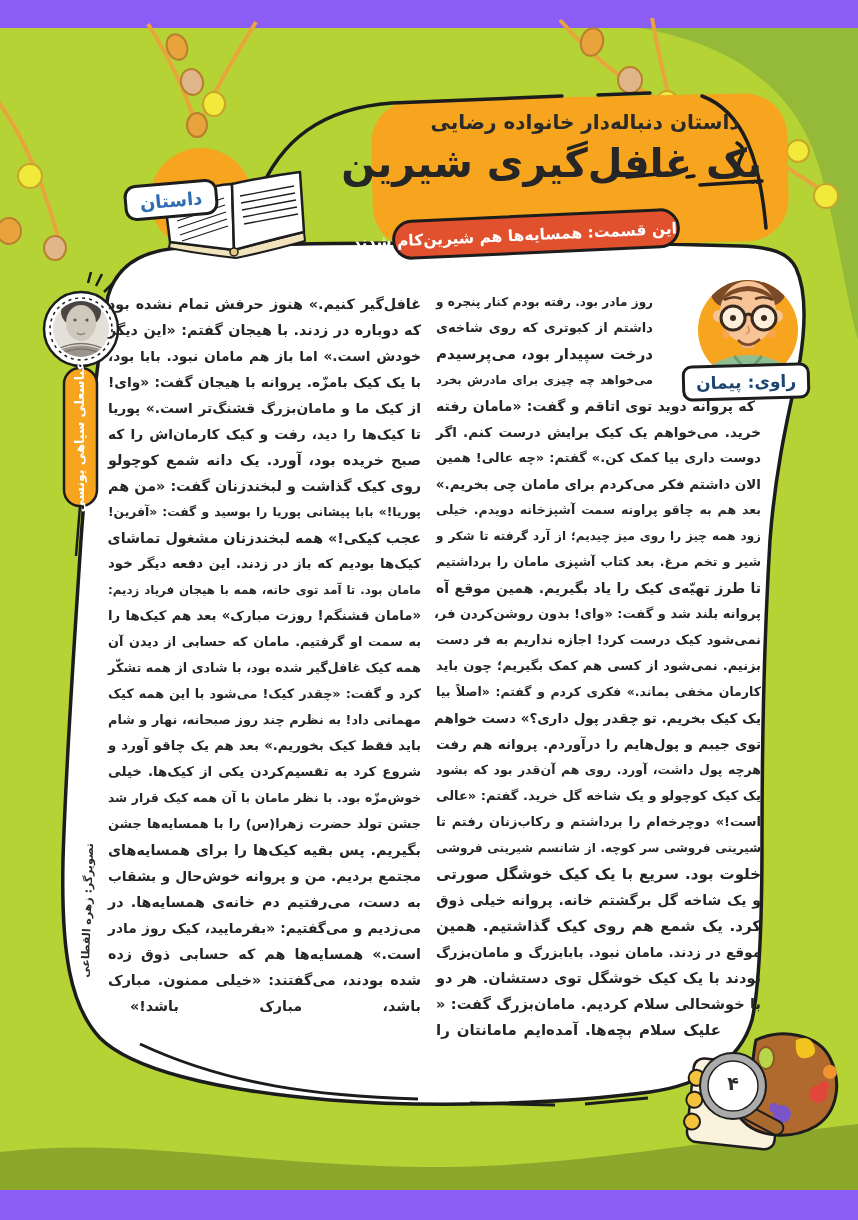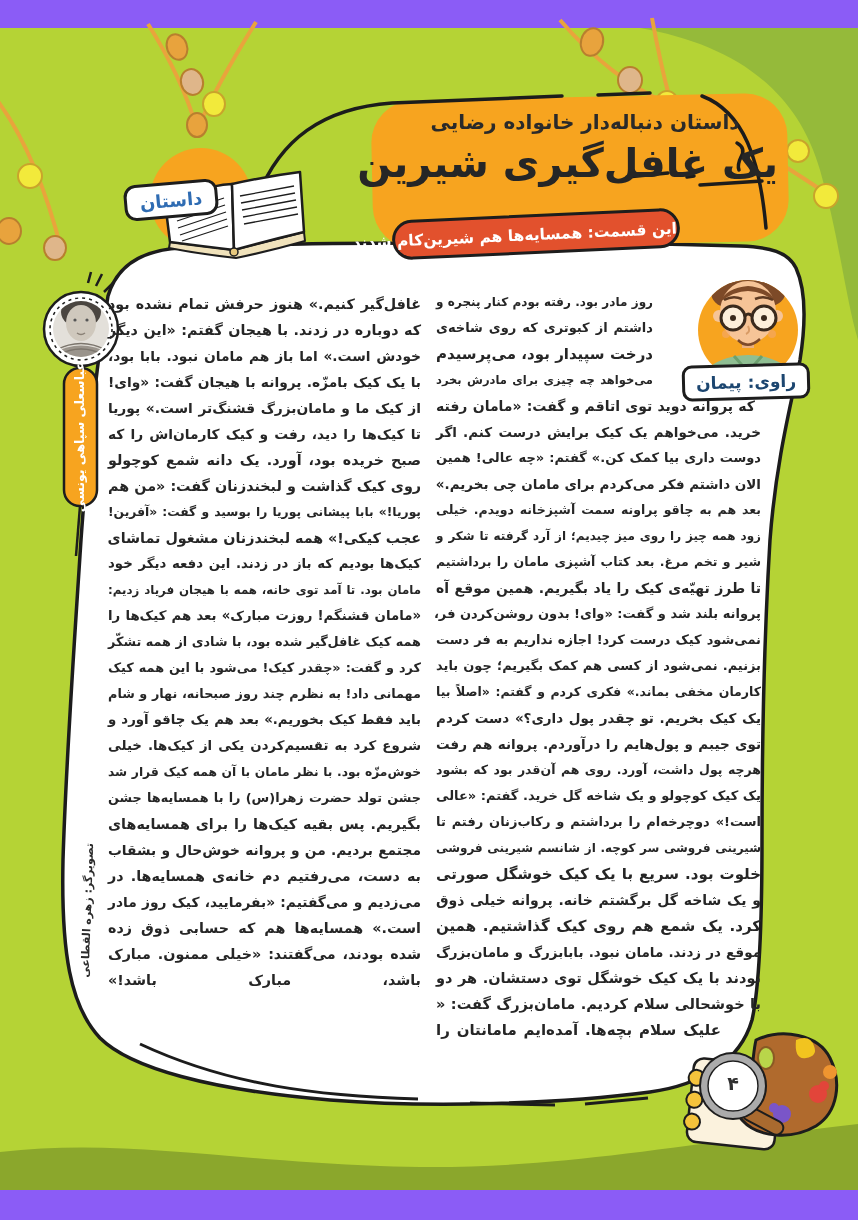--- a/index.html
+++ b/index.html
@@ -4,21 +4,21 @@
 <style>
   html,body{margin:0;padding:0;background:#fff;}
   .page{position:relative;width:858px;height:1220px;background:#8b5cf6;overflow:hidden;
         font-family:"DejaVu Sans",sans-serif;direction:rtl;}
   .page svg.art{position:absolute;left:0;top:0;z-index:0;}
   .overlay{position:absolute;z-index:2;}
 
   
   .series-label{left:400px;top:110px;width:370px;text-align:center;font-size:20px;
     font-weight:700;color:#2a2a2a;}
-  .page-title{left:392px;top:140px;width:386px;text-align:center;font-size:40px;
+  .page-title{left:376px;top:140px;width:386px;text-align:center;font-size:40px;
     font-weight:800;color:#262626;white-space:nowrap;}
   .episode-pill{left:392px;top:214px;width:288px;height:40px;background:#e2512d;
     border:3px solid #1d1d1d;border-radius:26px;transform:rotate(-2.6deg);
     color:#fff;font-size:15.5px;font-weight:700;text-align:center;line-height:36px;
     box-sizing:border-box;white-space:nowrap;}
   .story-badge{left:124px;top:182px;width:94px;height:36px;background:#fff;
     border:3px solid #1d1d1d;border-radius:12px;transform:rotate(-5deg);
     color:#2f6cb3;font-size:18px;font-weight:800;text-align:center;line-height:31px;
     box-sizing:border-box;}
   .narrator-pill{left:682px;top:364px;width:128px;height:36px;background:#fff;
@@ -227,21 +227,21 @@
       <div class="line" style="font-size: 13px;">دوست داری بیا کمک کن.» گفتم: «چه عالی! همین</div>
       <div class="line" style="font-size: 13.5px;">الان داشتم فکر می‌کردم برای مامان چی بخریم.»</div>
       <div class="line" style="font-size: 12.5px;">بعد هم به چاقو پراونه سمت آشپزخانه دویدم. خیلی</div>
       <div class="line" style="font-size: 12px;">زود همه چیز را روی میز چیدیم؛ از آرد گرفته تا شکر و</div>
       <div class="line" style="font-size: 12.5px;">شیر و تخم مرغ. بعد کتاب آشپزی مامان را برداشتیم</div>
       <div class="line" style="font-size: 14px;">تا طرز تهیّه‌ی کیک را یاد بگیریم. همین موقع آه</div>
       <div class="line" style="font-size: 13px;">پروانه بلند شد و گفت: «وای! بدون روشن‌کردن فر،</div>
       <div class="line" style="font-size: 13px;">نمی‌شود کیک درست کرد! اجازه نداریم به فر دست</div>
       <div class="line" style="font-size: 13px;">بزنیم. نمی‌شود از کسی هم کمک بگیریم؛ چون باید</div>
       <div class="line" style="font-size: 12.5px;">کارمان مخفی بماند.» فکری کردم و گفتم: «اصلاً بیا</div>
-      <div class="line" style="font-size: 13.5px;">یک کیک بخریم. تو چقدر پول داری؟» دست کردم</div>
+      <div class="line" style="font-size: 13.5px;">یک کیک بخریم. تو چقدر پول داری؟» دست خواهم</div>
       <div class="line" style="font-size: 13.5px;">توی جیبم و پول‌هایم را درآوردم. پروانه هم رفت</div>
       <div class="line" style="font-size: 12.5px;">هرچه پول داشت، آورد. روی هم آن‌قدر بود که بشود</div>
       <div class="line" style="font-size: 13px;">یک کیک کوچولو و یک شاخه گل خرید. گفتم: «عالی</div>
       <div class="line" style="font-size: 13px;">است!» دوچرخه‌ام را برداشتم و رکاب‌زنان رفتم تا</div>
       <div class="line" style="font-size: 12px;">شیرینی فروشی سر کوچه. از شانسم شیرینی فروشی</div>
       <div class="line">خلوت بود. سریع با یک کیک خوشگل صورتی</div>
       <div class="line" style="font-size: 14px;">و یک شاخه گل برگشتم خانه. پروانه خیلی ذوق</div>
       <div class="line">کرد. یک شمع هم روی کیک گذاشتیم. همین</div>
       <div class="line" style="font-size: 13.5px;">موقع در زدند. مامان نبود. بابابزرگ و مامان‌بزرگ</div>
       <div class="line" style="font-size: 14.5px;">بودند با یک کیک خوشگل توی دستشان. هر دو</div>
@@ -255,20 +255,21 @@
       <div class="line" style="font-size: 13.8px;">با یک کیک بامزّه. پروانه با هیجان گفت: «وای!</div>
       <div class="line" style="font-size: 13.8px;">از کیک ما و مامان‌بزرگ قشنگ‌تر است.» پوریا</div>
       <div class="line" style="font-size: 13.8px;">تا کیک‌ها را دید، رفت و کیک کارمان‌اش را که</div>
       <div class="line">صبح خریده بود، آورد. یک دانه شمع کوچولو</div>
       <div class="line">روی کیک گذاشت و لبخندزنان گفت: «من هم</div>
       <div class="line" style="font-size: 12.3px;">پوریا!» بابا پیشانی پوریا را بوسید و گفت: «آفرین!</div>
       <div class="line">عجب کیکی!» همه لبخندزنان مشغول تماشای</div>
       <div class="line" style="font-size: 13.3px;">کیک‌ها بودیم که باز در زدند. این دفعه دیگر خود</div>
       <div class="line" style="font-size: 11.8px;">مامان بود. تا آمد توی خانه، همه با هیجان فریاد زدیم:</div>
       <div class="line" style="font-size: 13.3px;">«مامان قشنگم! روزت مبارک» بعد هم کیک‌ها را</div>
+      <div class="line" style="font-size: 12.8px;">به سمت او گرفتیم. مامان که حسابی از دیدن آن</div>
       <div class="line" style="font-size: 12.8px;">همه کیک غافل‌گیر شده بود، با شادی از همه تشکّر</div>
       <div class="line" style="font-size: 12.8px;">کرد و گفت: «چقدر کیک! می‌شود با این همه کیک</div>
       <div class="line" style="font-size: 12.8px;">مهمانی داد! به نظرم چند روز صبحانه، نهار و شام</div>
       <div class="line" style="font-size: 13.3px;">باید فقط کیک بخوریم.» بعد هم یک چاقو آورد و</div>
       <div class="line" style="font-size: 13.3px;">شروع کرد به تقسیم‌کردن یکی از کیک‌ها. خیلی</div>
       <div class="line" style="font-size: 12.3px;">خوش‌مزّه بود. با نظر مامان با آن همه کیک قرار شد</div>
       <div class="line" style="font-size: 12.8px;">جشن تولد حضرت زهرا(س) را با همسایه‌ها جشن</div>
       <div class="line">بگیریم. پس بقیه کیک‌ها را برای همسایه‌های</div>
       <div class="line" style="font-size: 13.8px;">مجتمع بردیم. من و پروانه خوش‌حال و بشقاب</div>
       <div class="line">به دست، می‌رفتیم دم خانه‌ی همسایه‌ها. در</div>

